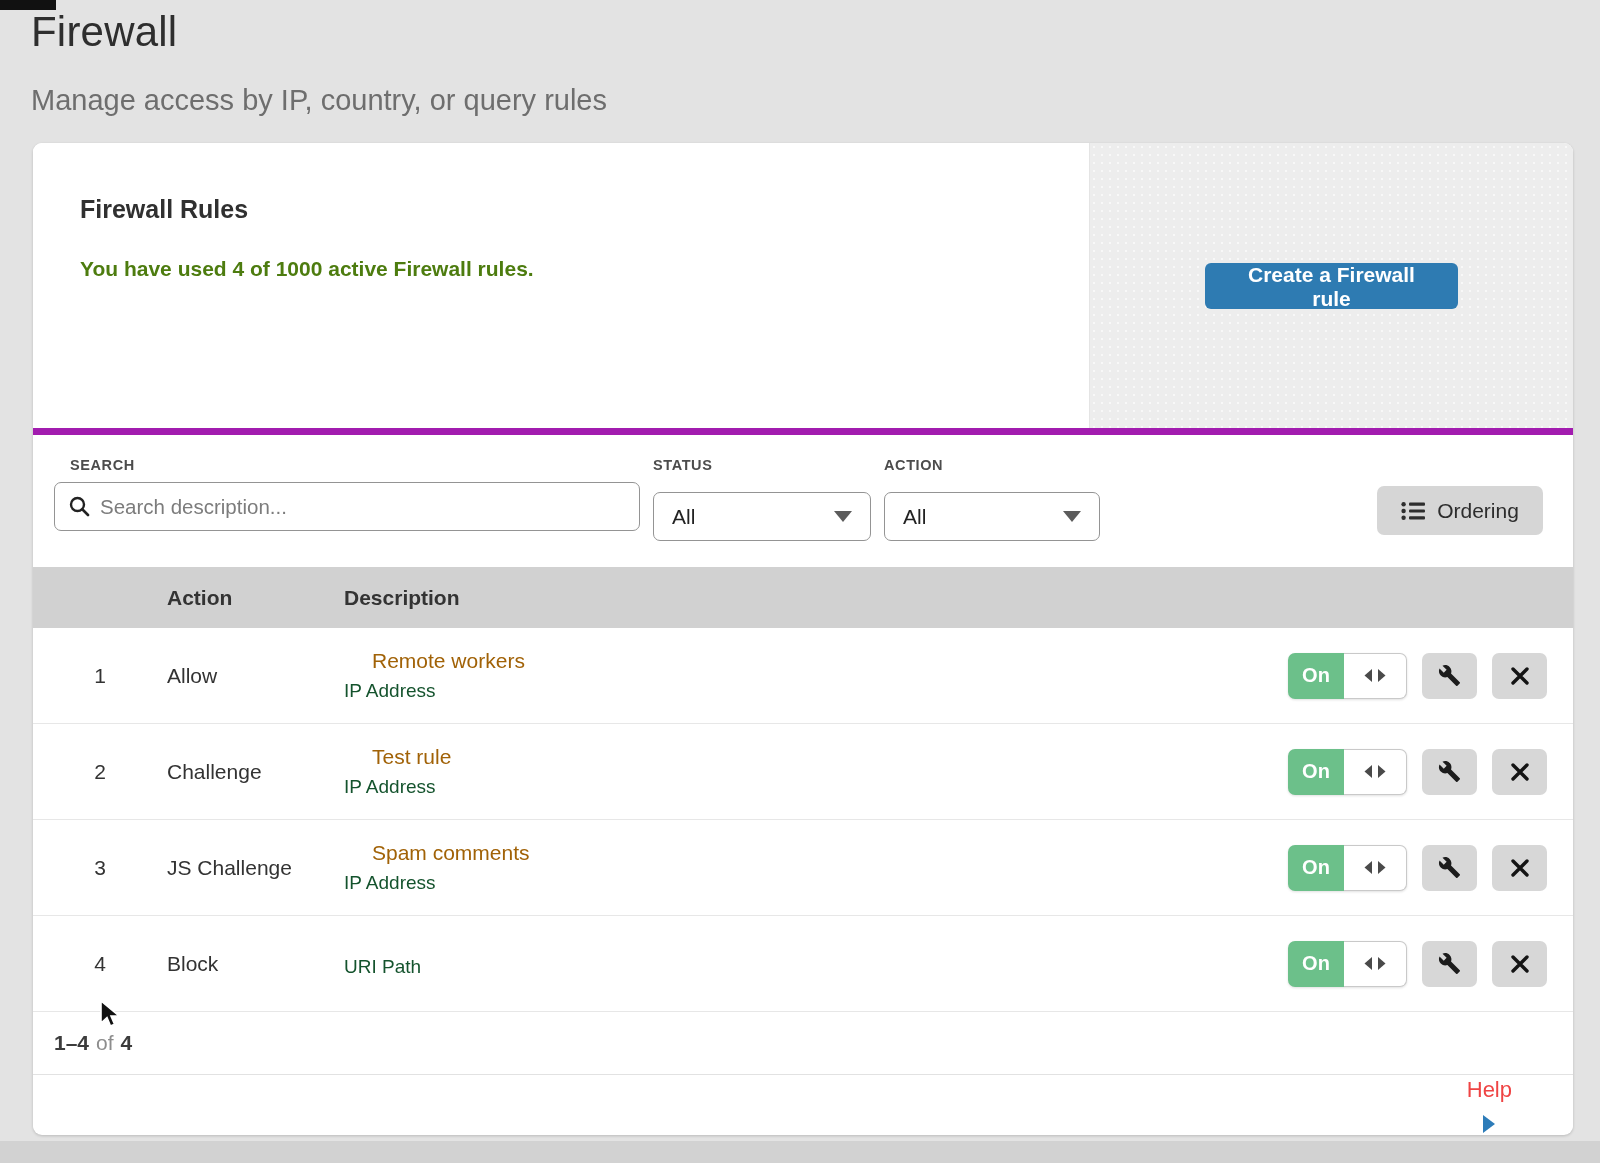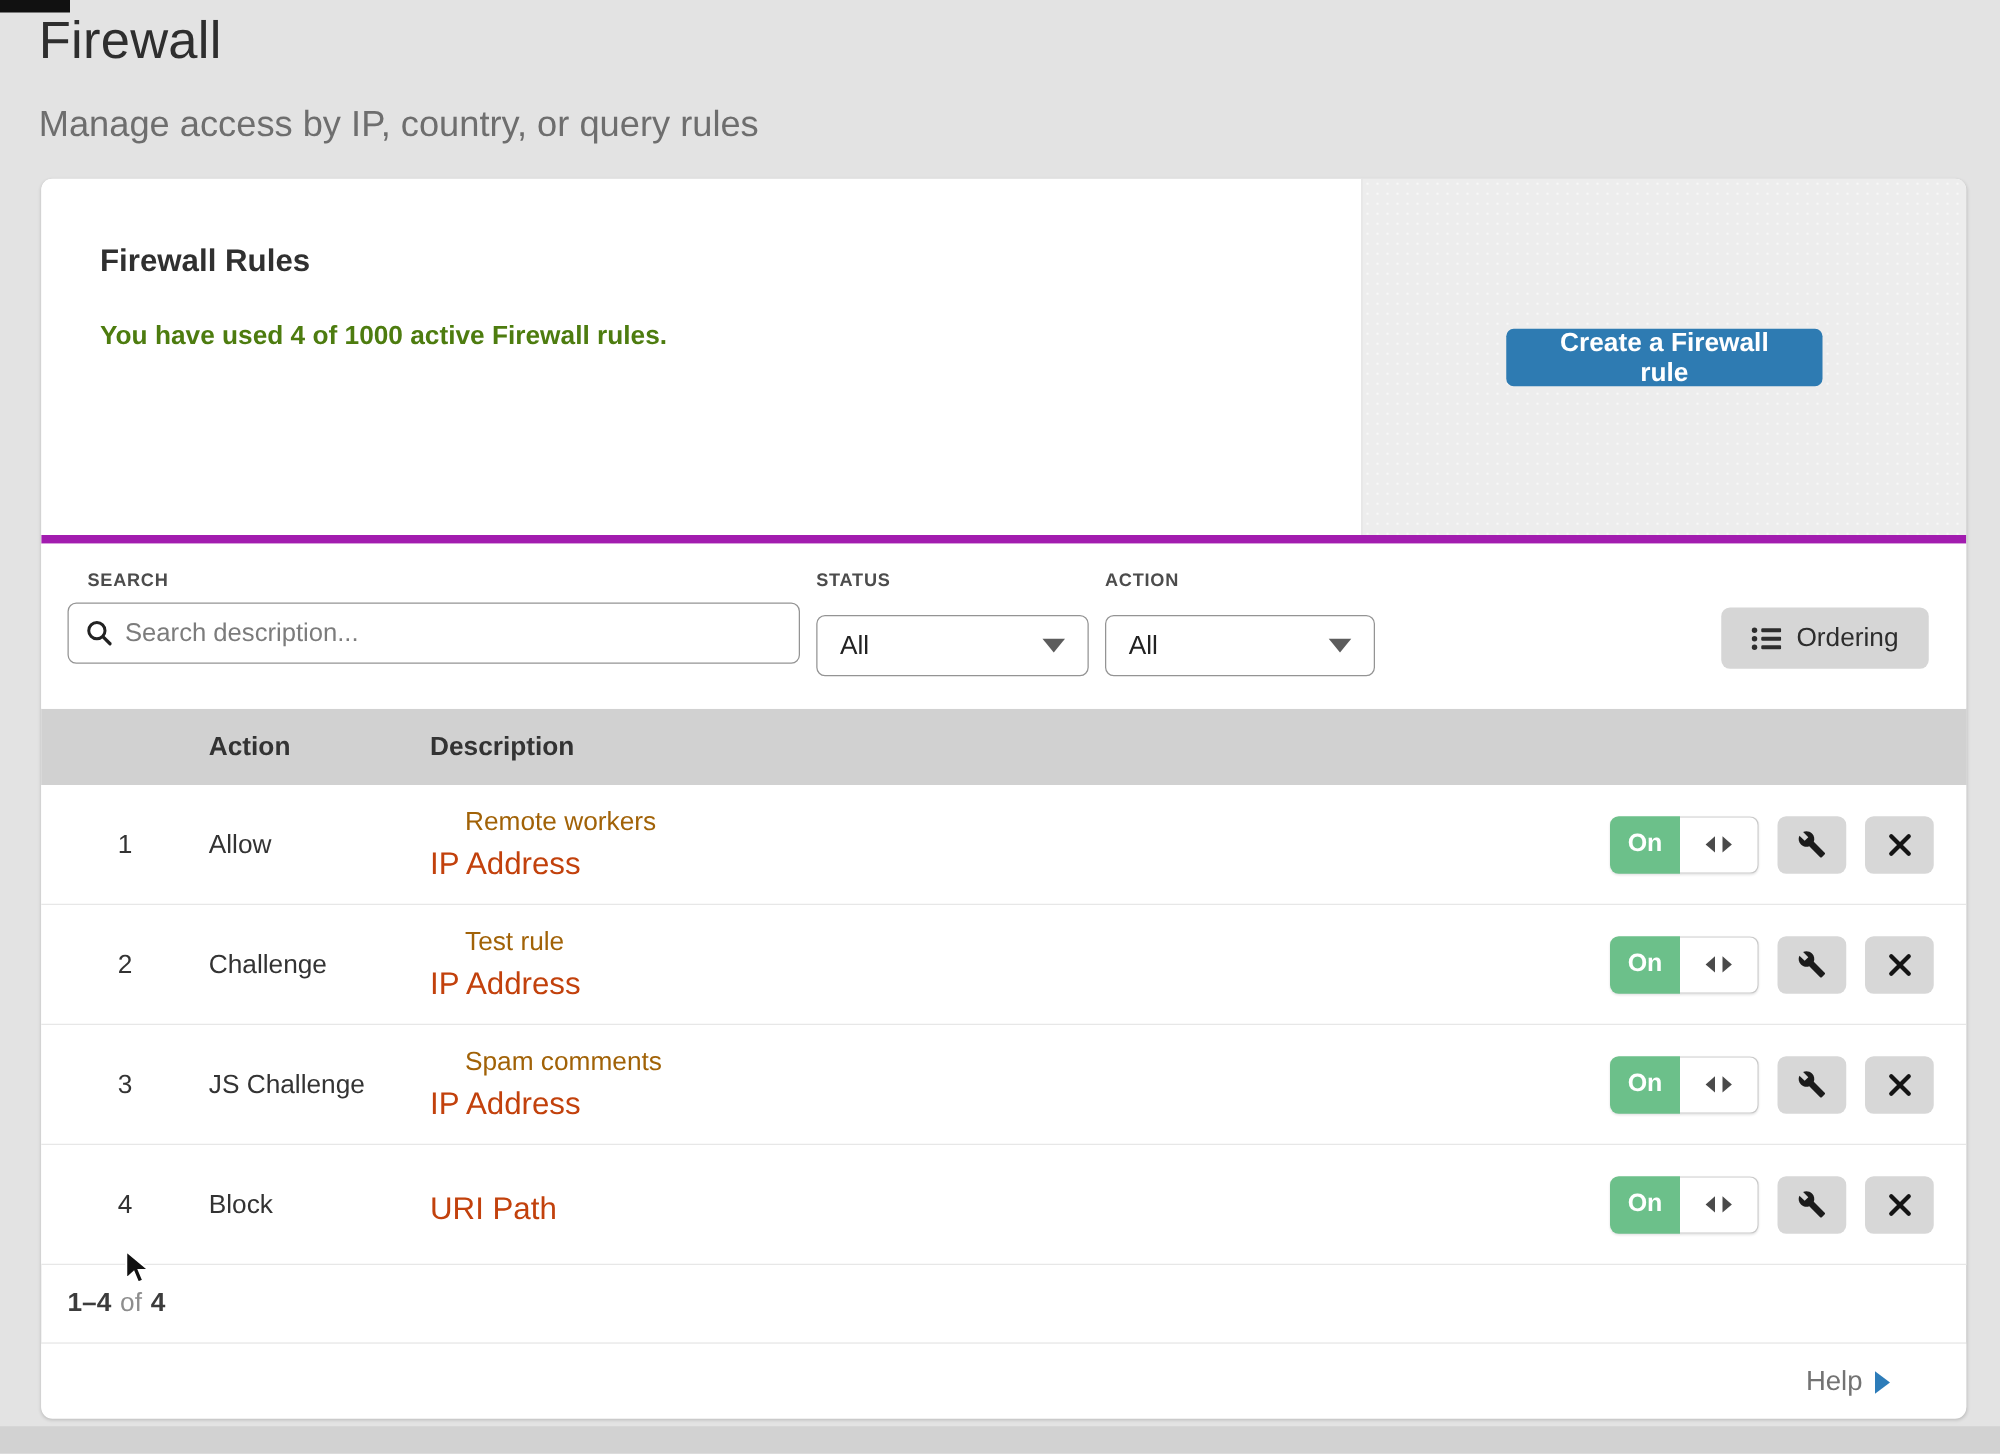--- a/index.html
+++ b/index.html
@@ -84,21 +84,21 @@
     display:flex; align-items:center;
     font-size:21px; font-weight:700; color:#333;
   }
   .col-num { width:134px; text-align:center; }
   .col-action { width:177px; }
   .col-desc { flex:1; }
   .rule-row { height:96px; display:flex; align-items:center; border-bottom:1px solid #e7e7e7; background:#fff; }
   .rule-number { font-size:21px; color:#333; }
   .rule-action { font-size:21px; color:#333; }
   .rule-desc-title { font-size:21px; color:#a16207;margin-left:28px; }
-  .rule-desc-sub { font-size:25px; color:#c2410c; margin-top:7px; }
+  .rule-desc-sub { font-size:19px; color:#14532d; margin-top:7px; }
   .row-controls { display:flex; align-items:center; gap:15px; padding-right:26px; }
 
   .toggle { display:flex; height:46px; filter:drop-shadow(0 1px 1px rgba(0,0,0,0.12)); }
   .toggle-on {
     width:56px; background:#6cc08a; color:#fff; font-size:20px; font-weight:700;
     display:flex; align-items:center; justify-content:center;
     border-radius:7px 0 0 7px; cursor:pointer;
   }
   .toggle-handle {
     width:63px; background:#fff; border:1px solid #c9c9c9; border-left:none;
@@ -108,21 +108,21 @@
   .icon-btn {
     width:55px; height:46px; background:#d7d7d7; border:none; border-radius:7px;
     display:flex; align-items:center; justify-content:center; cursor:pointer;
   }
 
   
   .range-row { height:63px; display:flex; align-items:center; padding-left:21px; border-bottom:1px solid #e2e2e2; font-size:21px; }
   .range-strong { font-weight:700; color:#3c3c3c; }
   .range-of { color:#8d8d8d; margin:0 7px; }
   .help-row { height:59px; display:flex; align-items:center; justify-content:flex-end; padding-right:61px; border-radius:0 0 9px 9px; background:#fff; }
-  .help-link { display:flex; align-items:center; gap:10px; font-size:22px; color:#737373; text-decoration:none; cursor:pointer; }
+  .help-link { display:flex; align-items:center; gap:10px; font-size:22px; color:#ef4444; text-decoration:none; cursor:pointer;flex-direction:column; }
   .help-tri { width:0; height:0; border-top:9px solid transparent; border-bottom:9px solid transparent; border-left:12px solid #2d7cb9; margin-top:2px; }
 
   .cursor { position:absolute; left:99px; top:1000px; pointer-events:none; }
 </style>
 </head>
 <body>
 
 <div class="top-notch"></div>
 <div class="bottom-band"></div>
 

